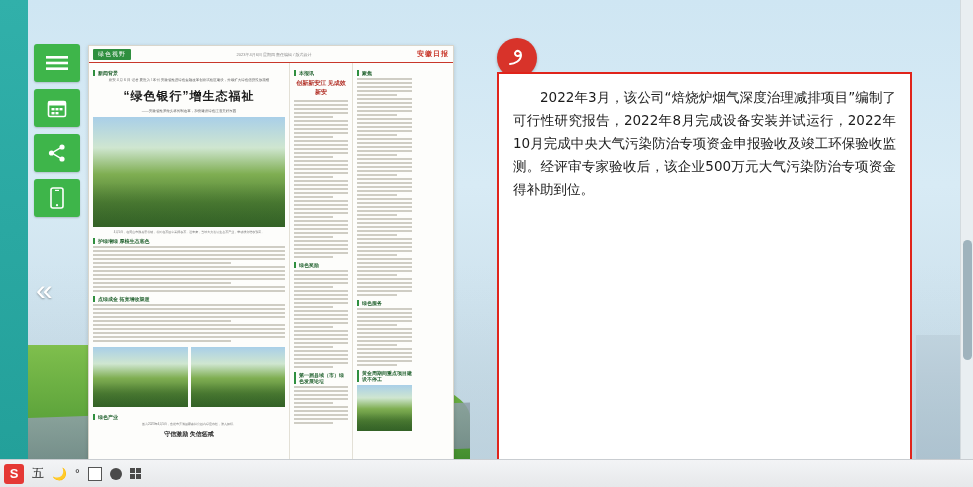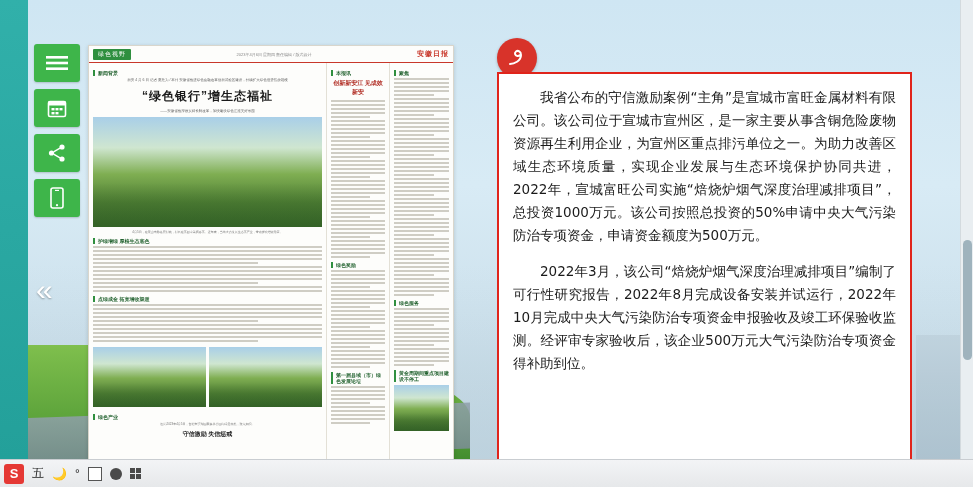--- a/index.html
+++ b/index.html
@@ -137,21 +137,21 @@
   .paper-mast-mid { font-size: 4px; color: #888; }
   .paper-mast-right { font-size: 7px; color: #c8372a; font-weight: bold; letter-spacing: 1px;}
   .paper-cols {
     display: flex;
     height: 402px;
   }
   .col {
     padding: 3px 4px;
     box-sizing: border-box;
   }
-  .col-main { width: 238px; border-right: 1px solid #e3e0d6; }
+  .col-main { width: 201px; border-right: 1px solid #e3e0d6; }
   .col-side { width: 63px; border-right: 1px solid #e3e0d6; }
   .col-side2 { width: 63px; }
   .p-title {
     font-size: 12px;
     font-weight: bold;
     color: #1a1a1a;
     text-align: center;
     margin: 6px 0 4px;
     letter-spacing: 1px;
   }
@@ -647,21 +647,20 @@
 
   <div class="collapse-chevron">«</div>
 
   <div class="ribbon">
     <svg width="22" height="22" viewBox="0 0 22 22" aria-hidden="true">
       <path d="M4 17 C 8 17, 15 14, 15 8 C 15 4.5, 12 3, 10 4.5 C 8.2 5.9, 8.8 8.6, 11.2 8.9 C 13 9.1, 14 8, 14 8" fill="none" stroke="#ffffff" stroke-width="2" stroke-linecap="round"></path>
     </svg>
   </div>
 
   <div class="article">
-    <p>我省公布的守信激励案例“主角”是宣城市富旺金属材料有限公司。该公司位于宣城市宣州区，是一家主要从事含铜危险废物资源再生利用企业，为宣州区重点排污单位之一。为助力改善区域生态环境质量，实现企业发展与生态环境保护协同共进，2022年，宣城富旺公司实施“焙烧炉烟气深度治理减排项目”，总投资1000万元。该公司按照总投资的50%申请中央大气污染防治专项资金，申请资金额度为500万元。</p>
     <p>2022年3月，该公司“焙烧炉烟气深度治理减排项目”编制了可行性研究报告，2022年8月完成设备安装并试运行，2022年10月完成中央大气污染防治专项资金申报验收及竣工环保验收监测。经评审专家验收后，该企业500万元大气污染防治专项资金得补助到位。</p>
   </div>
 
   <div class="scrollbar">
     <div class="scroll-thumb"></div>
   </div>
 
   <div class="taskbar">
     <div class="tb-logo">S</div>
     <div class="tb-item">

